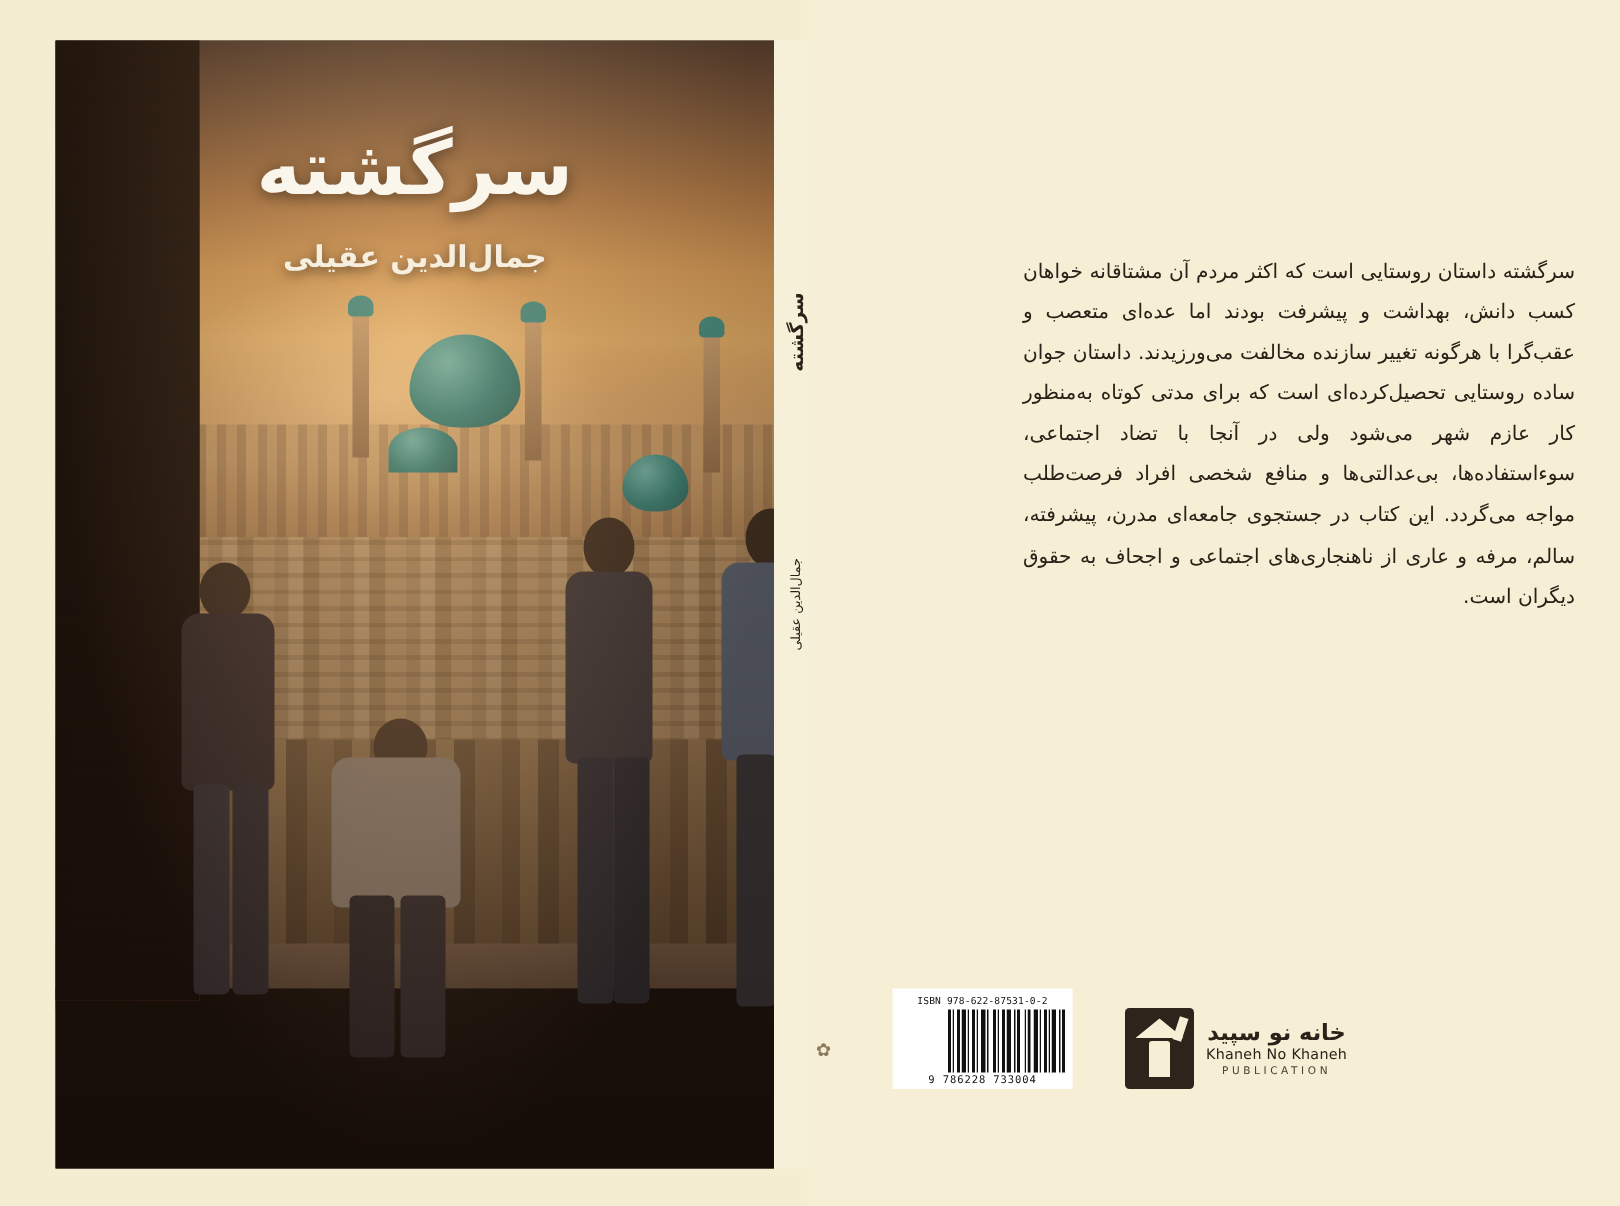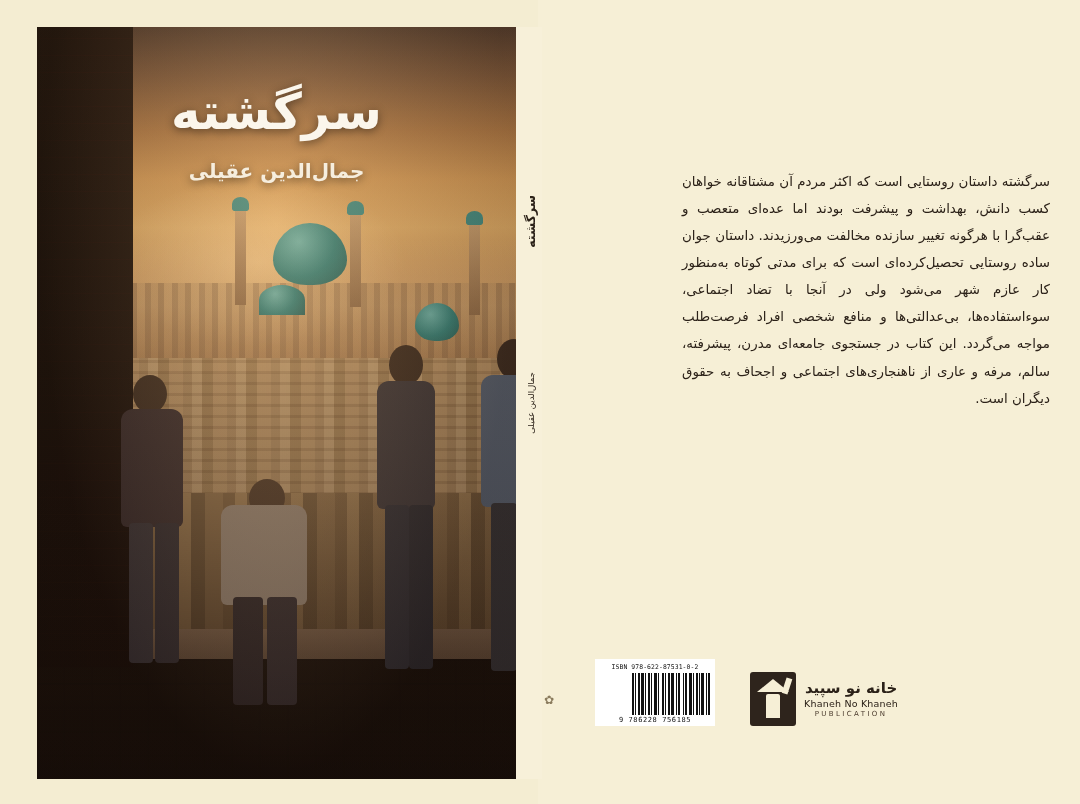--- a/index.html
+++ b/index.html
@@ -460,21 +460,21 @@
         <i style="width:1px"></i>
           <i style="width:1px;background:#fff"></i>
         <i style="width:3px"></i>
           <i style="width:1px;background:#fff"></i>
         <i style="width:2px"></i>
           <i style="width:2px;background:#fff"></i>
         <i style="width:1px"></i>
           <i style="width:1px;background:#fff"></i>
         <i style="width:2px"></i>
       </div>
-      <div id="barcode-digits">9 786228 756185</div>
+      <div id="barcode-digits">9 786228 733004</div>
     </div>
   </div>
 
   <div id="small-mark">✿</div>
 
   <div id="spine">
     <div class="spine-text" id="spine-title">سرگشته</div>
     <div class="spine-text" id="spine-author">جمال‌الدین عقیلی</div>
   </div>
 

